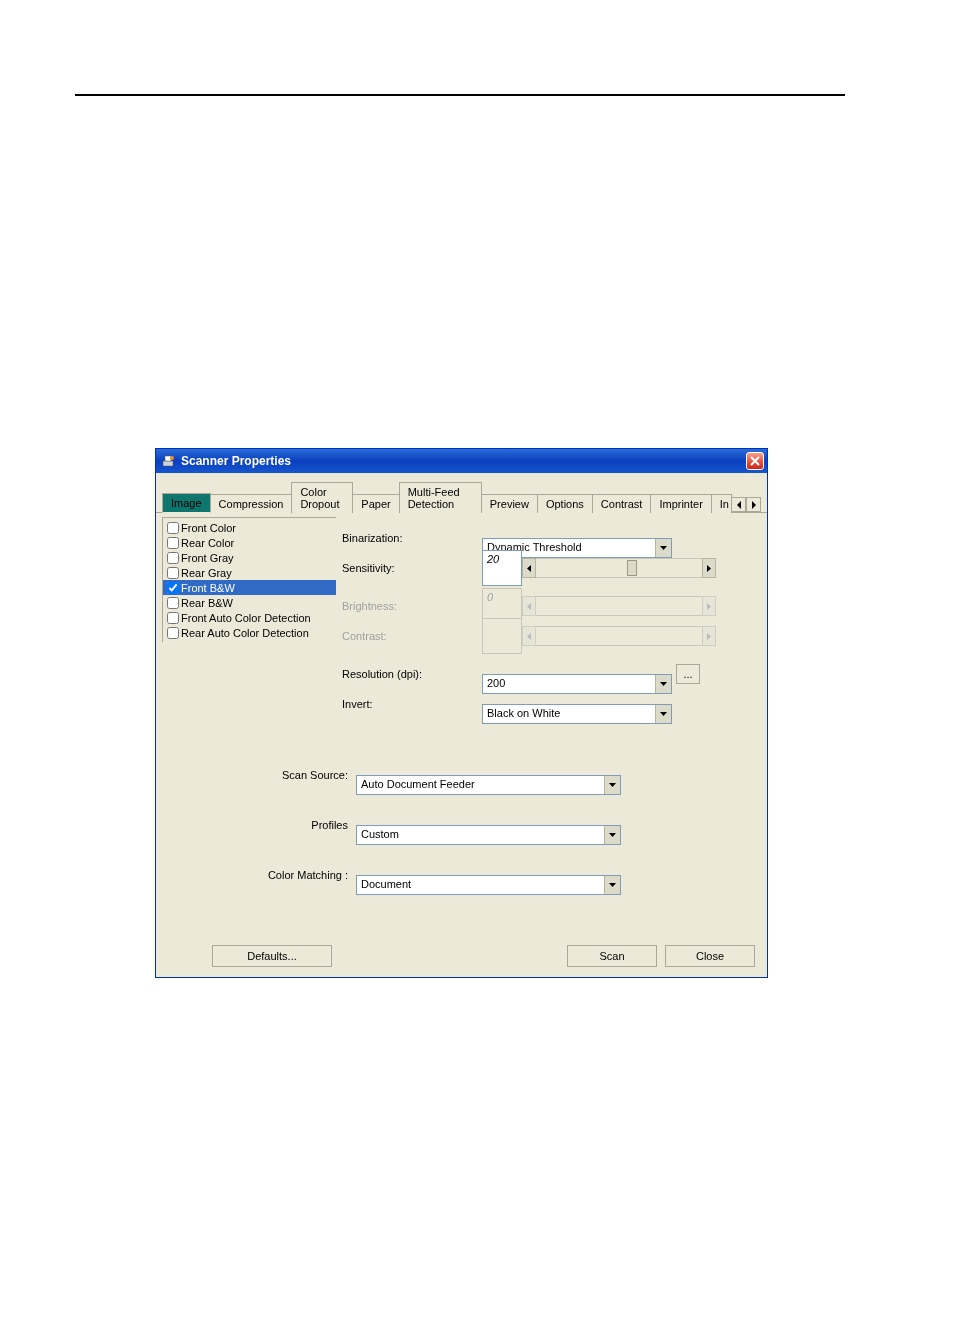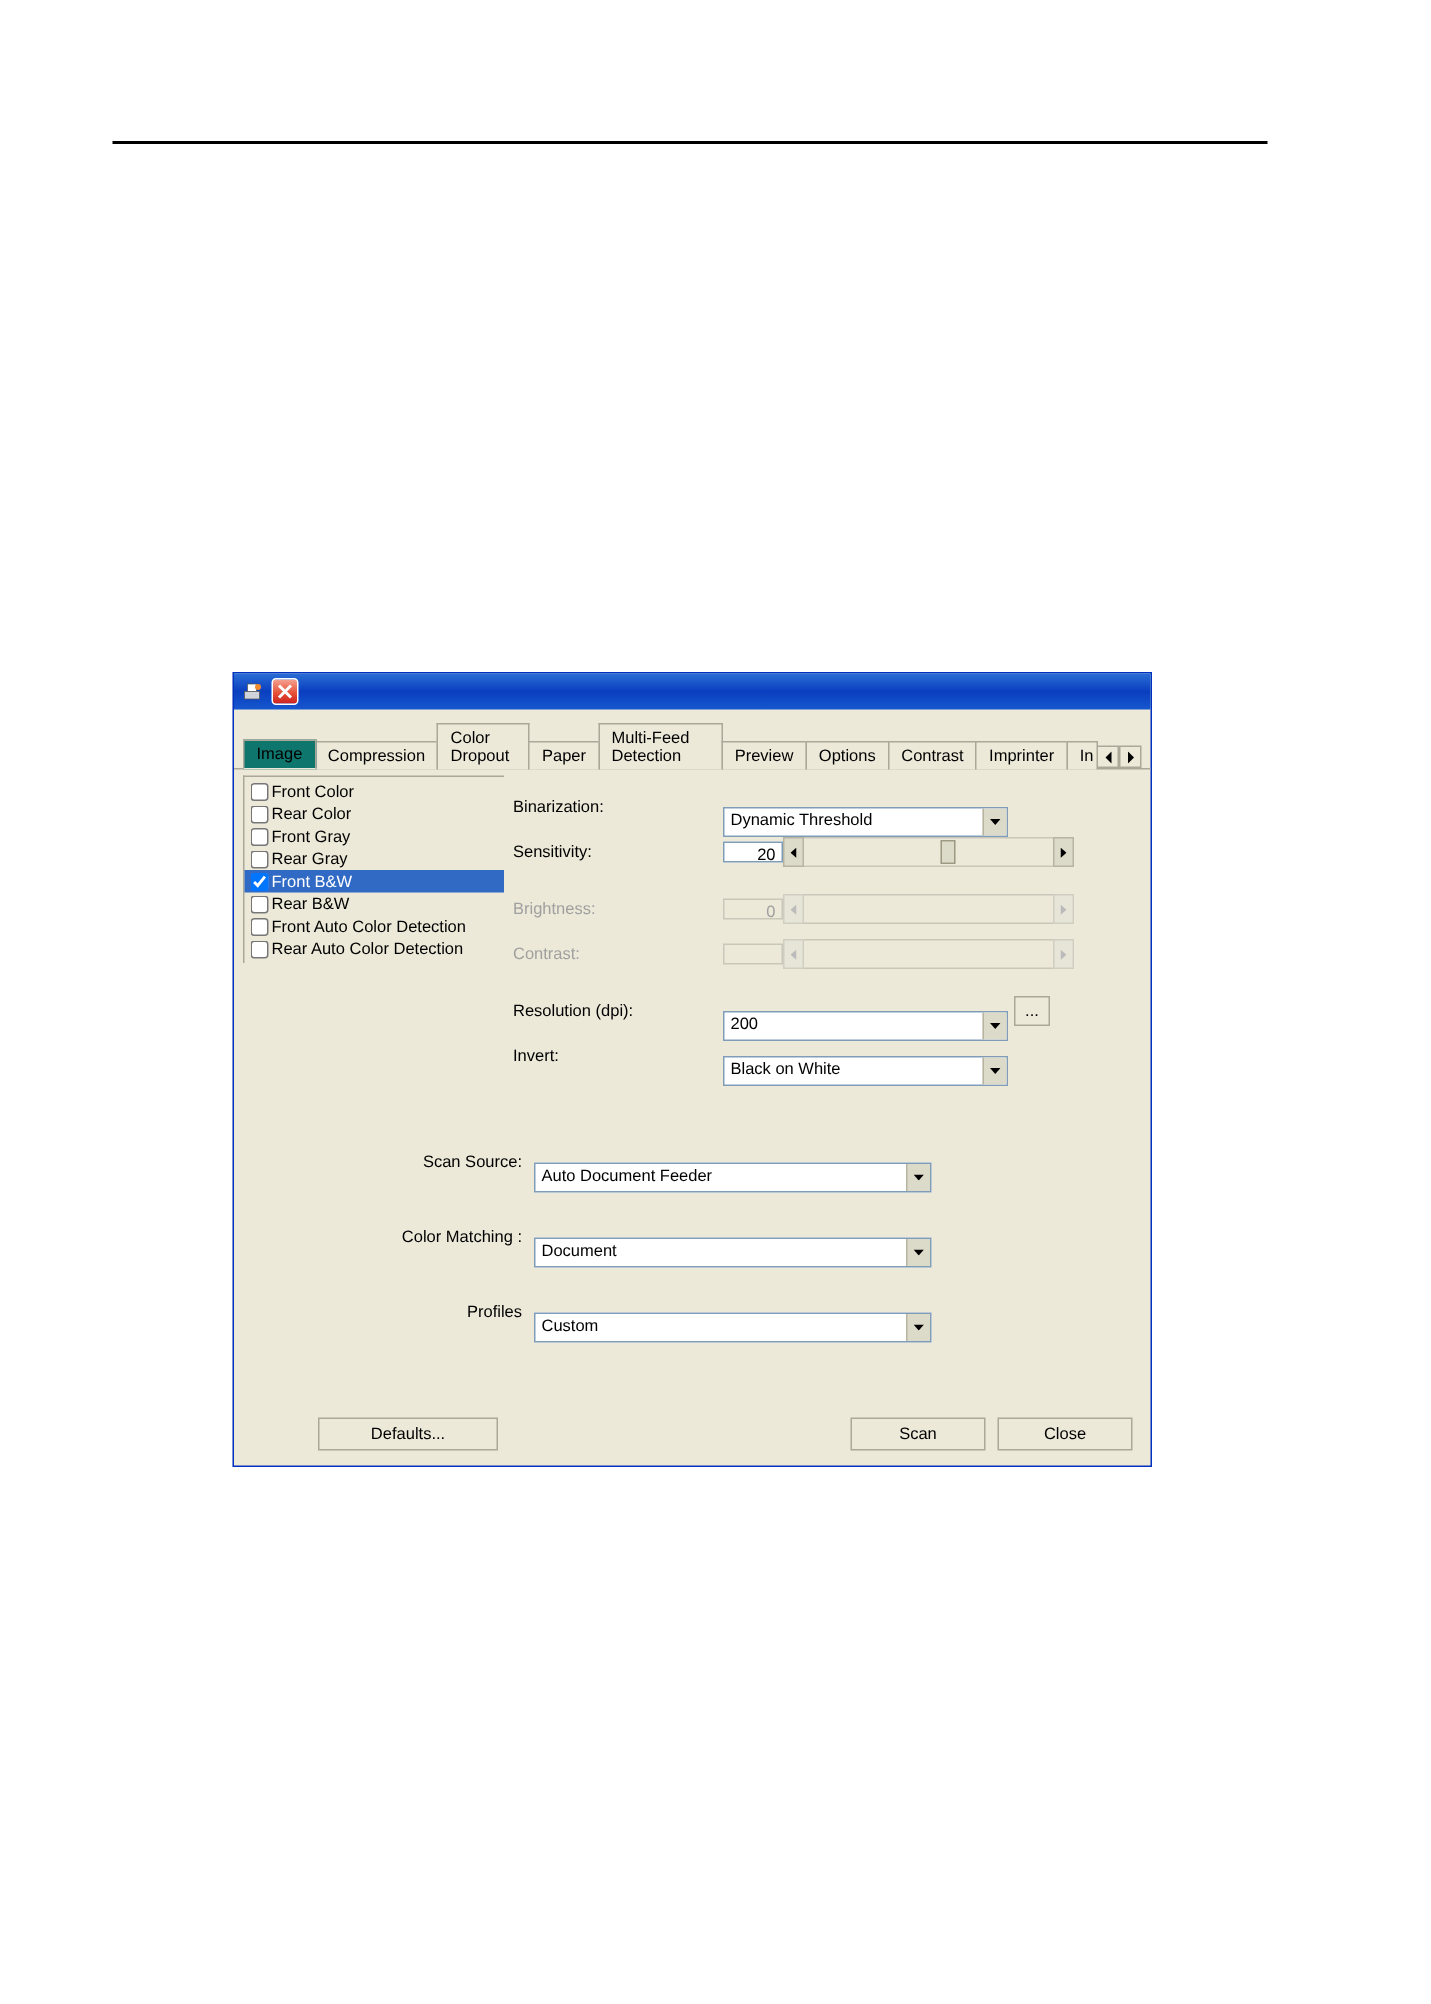--- a/index.html
+++ b/index.html
@@ -174,26 +174,26 @@
 .combo-190 { width: 190px; }
 .combo-265 { width: 265px; }
 
 .slider-wrap {
   display: flex;
   align-items: center;
   width: 234px;
 }
 .slider-val {
   width: 40px;
-  height: 14px;
+  height: 36px;
   background: #fff;
   border: 1px solid #7f9db9;
-  text-align: right;
   padding: 2px 4px;
   font-size: 11px;
+  font-style: italic;
 }
 .slider-val.disabled {
   background: #ece9d8;
   color: #a0a0a0;
   border-color: #c9c7ba;
 }
 .spin-left, .spin-right {
   width: 14px;
   height: 20px;
   background: #dcdac9;
@@ -282,20 +282,21 @@
 <div class="window">
 
   <div class="titlebar">
     <span class="titlebar-icon">
       <svg width="14" height="14" viewBox="0 0 14 14">
         <rect x="1" y="7" width="10" height="5" fill="#cfd4db" stroke="#555" stroke-width="0.5"></rect>
         <rect x="3" y="2" width="6" height="5" fill="#fff" stroke="#555" stroke-width="0.5"></rect>
         <circle cx="10" cy="4" r="2" fill="#f28b2e"></circle>
       </svg>
     </span>
+    <span class="titlebar-title">Scanner Properties</span>
     <div class="close-btn">
       <svg width="10" height="10" viewBox="0 0 10 10">
         <path d="M1 1 L9 9 M9 1 L1 9" stroke="#fff" stroke-width="2"></path>
       </svg>
     </div>
   </div>
 
   <div class="tabs-row">
     <div class="tab active">Image</div>
     <div class="tab">Compression</div>
@@ -468,41 +469,41 @@
       <div class="combo combo-265">
         <div class="combo-text">Auto Document Feeder</div>
         <div class="combo-arrow">
           <svg width="7" height="4" viewBox="0 0 7 4">
               <path d="M0 0 L3.5 4 L7 0 Z" fill="#000"></path>
             </svg>
         </div>
       </div>
     </div>
     <div class="brow">
+      <div class="brow-label">Profiles</div>
+      <div class="combo combo-265">
+        <div class="combo-text">Custom</div>
+        <div class="combo-arrow">
+          <svg width="7" height="4" viewBox="0 0 7 4">
+              <path d="M0 0 L3.5 4 L7 0 Z" fill="#000"></path>
+            </svg>
+        </div>
+      </div>
+    </div>
+    <div class="brow">
       <div class="brow-label">Color Matching :</div>
       <div class="combo combo-265">
         <div class="combo-text">Document</div>
         <div class="combo-arrow">
           <svg width="7" height="4" viewBox="0 0 7 4">
               <path d="M0 0 L3.5 4 L7 0 Z" fill="#000"></path>
             </svg>
         </div>
       </div>
     </div>
-    <div class="brow">
-      <div class="brow-label">Profiles</div>
-      <div class="combo combo-265">
-        <div class="combo-text">Custom</div>
-        <div class="combo-arrow">
-          <svg width="7" height="4" viewBox="0 0 7 4">
-              <path d="M0 0 L3.5 4 L7 0 Z" fill="#000"></path>
-            </svg>
-        </div>
-      </div>
-    </div>
   </div>
 
   <div class="footer">
     <div class="btn btn-defaults">Defaults...</div>
     <div class="footer-spacer"></div>
     <div class="btn">Scan</div>
     <div class="btn">Close</div>
   </div>
 
 </div>

